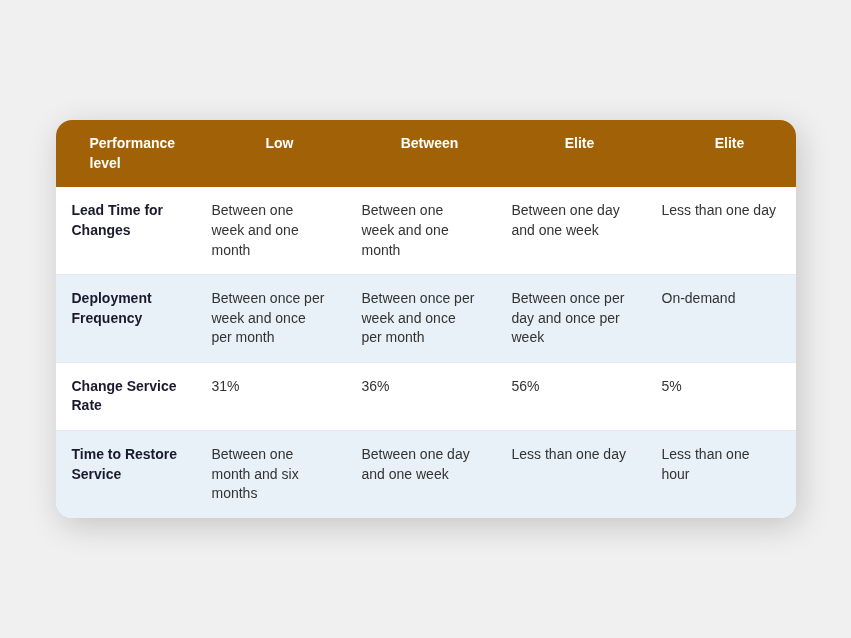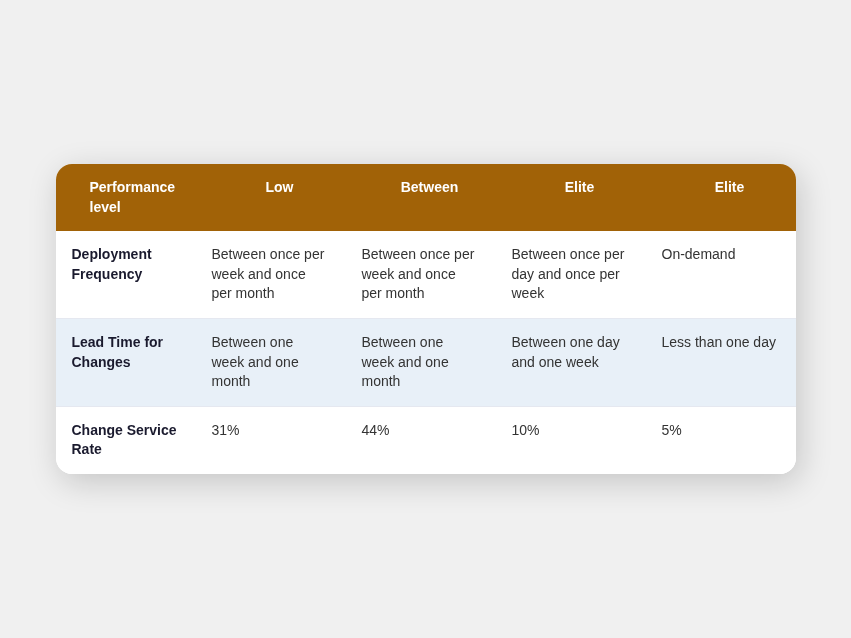--- a/index.html
+++ b/index.html
@@ -96,35 +96,42 @@
       <tr>
         <th>Performance level</th>
         <th>Low</th>
         <th>Between</th>
         <th>Elite</th>
         <th>Elite</th>
       </tr>
     </thead>
     <tbody id="table-body">
     <tr>
+          <td>Lead Time for Changes</td>
+          <td>Between one week and one month</td>
+          <td>Between one week and one month</td>
+          <td>Between one day and one week</td>
+          <td>Less than one day</td>
+        </tr>
+        <tr>
           <td>Deployment Frequency</td>
           <td>Between once per week and once per month</td>
           <td>Between once per week and once per month</td>
           <td>Between once per day and once per week</td>
           <td>On-demand</td>
         </tr>
         <tr>
-          <td>Lead Time for Changes</td>
-          <td>Between one week and one month</td>
-          <td>Between one week and one month</td>
+          <td>Change Service Rate</td>
+          <td>31%</td>
+          <td>36%</td>
+          <td>56%</td>
+          <td>5%</td>
+        </tr>
+        <tr>
+          <td>Time to Restore Service</td>
+          <td>Between one month and six months</td>
           <td>Between one day and one week</td>
           <td>Less than one day</td>
-        </tr>
-        <tr>
-          <td>Change Service Rate</td>
-          <td>31%</td>
-          <td>44%</td>
-          <td>10%</td>
-          <td>5%</td>
+          <td>Less than one hour</td>
         </tr>
       </tbody>
   </table>
 </div>
 
 </body></html>

